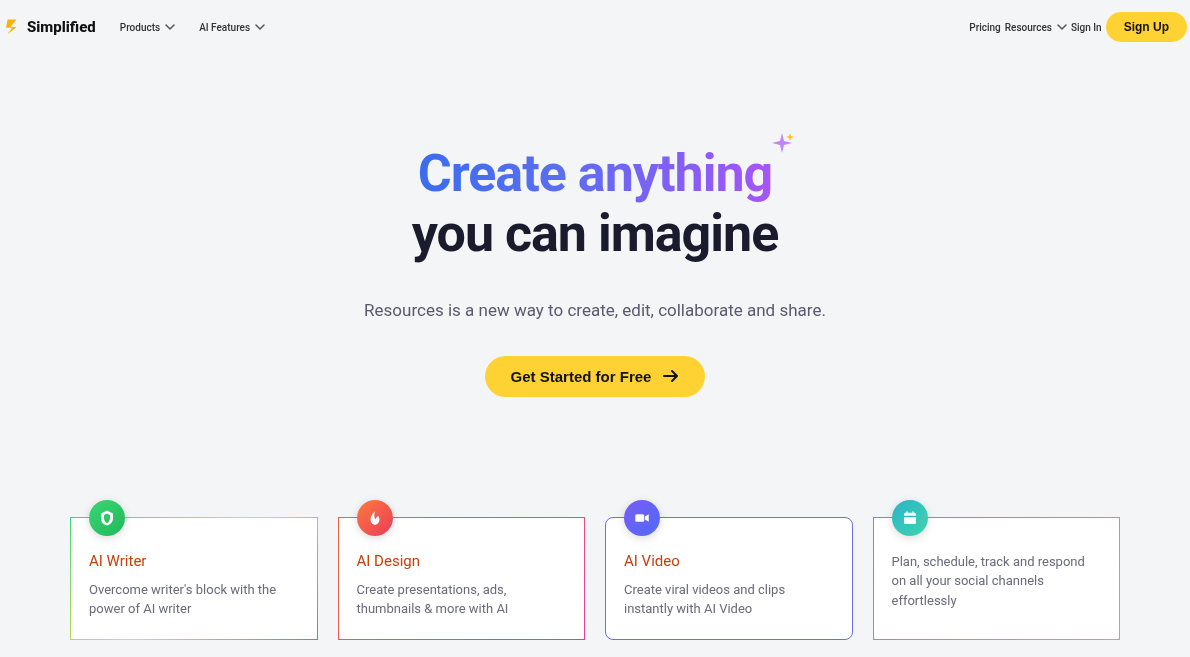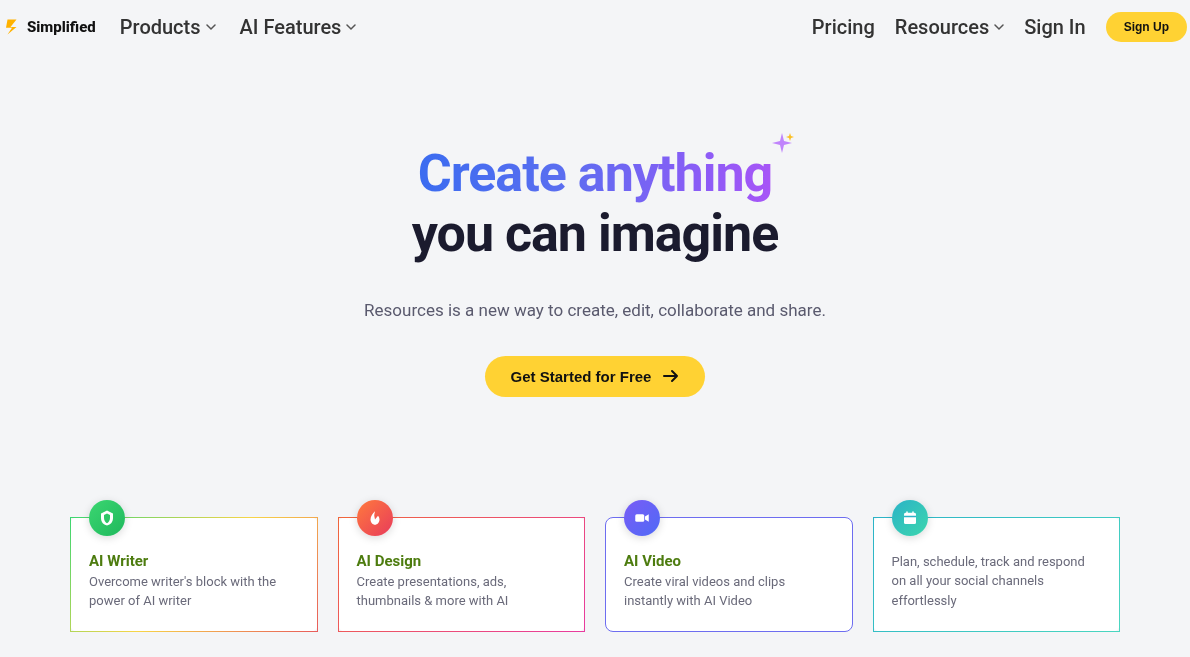--- a/index.html
+++ b/index.html
@@ -25,31 +25,31 @@
   color: #111;
 }
 .logo-mark {
   width: 18px;
   height: 18px;
 }
 .nav-item {
   display: flex;
   align-items: center;
   gap: 5px;
-  font-size: 20px;
+  font-size: 10px;
   color: #333;
   cursor: pointer;
   font-weight: 500;
 }
 .chev {
   width: 10px;
   height: 10px;
 }
 .nav-spacer { flex: 1; }
-.nav-right { display: flex; align-items: center; gap: 20px; }
+.nav-right { display: flex; align-items: center; gap: 4px; }
 .signup-btn {
   background: #ffd233;
   color: #111;
   border: none;
   padding: 8px 18px;
   border-radius: 20px;
   font-weight: 700;
   font-size: 12px;
   cursor: pointer;
 }
@@ -136,23 +136,23 @@
   width: 36px;
   height: 36px;
   border-radius: 50%;
   display: flex;
   align-items: center;
   justify-content: center;
   box-shadow: 0 2px 8px rgba(0,0,0,0.15);
 }
 .card-title {
   font-size: 15px;
-  font-weight: 700;
-  color: #4d7c0f;
-  margin-bottom: 2px;
+  font-weight: 400;
+  color: #c2410c;
+  margin-bottom: 10px;
 }
 .card-desc {
   font-size: 13px;
   color: #6a6a7a;
   line-height: 1.5;
 }
 .ic-writer { background: linear-gradient(135deg, #3bd671, #1fb85c); }
 .ic-design { background: linear-gradient(135deg, #ff7a3d, #e83b5b); }
 .ic-video  { background: linear-gradient(135deg, #7a5cf6, #4f6af6); }
 .ic-social { background: linear-gradient(135deg, #2bb3c7, #3dd6ad); }

